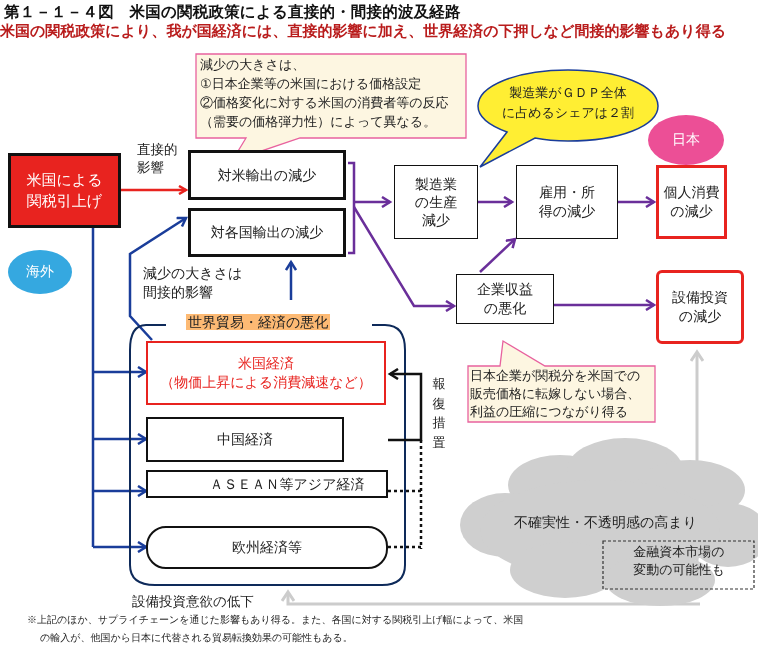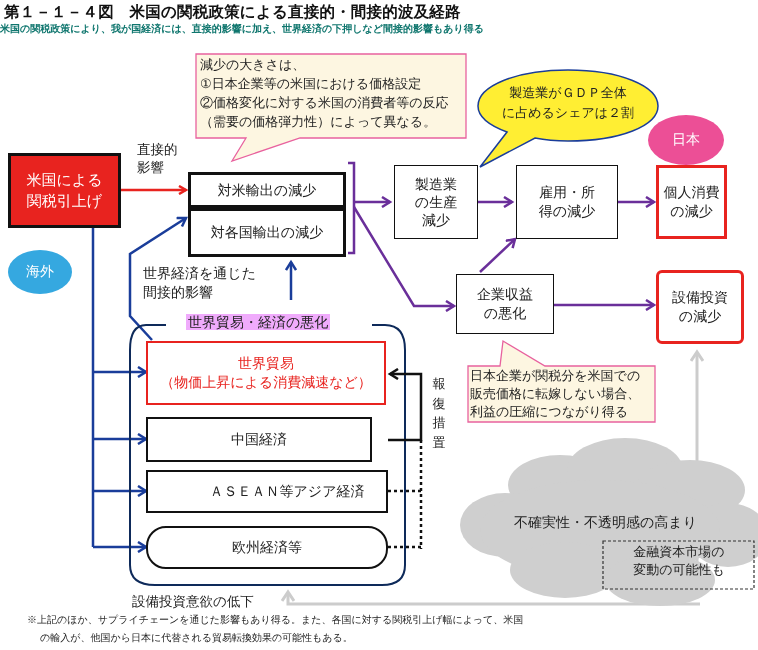--- a/index.html
+++ b/index.html
@@ -2,32 +2,32 @@
 <html><head>
 <meta charset="utf-8">
 <style>
   html, body { margin: 0; padding: 0; background: #ffffff; }
   body { width: 758px; height: 650px; position: relative; overflow: hidden;
          font-family: "DejaVu Serif", "Liberation Serif", serif; color: #222; }
   .abs { position: absolute; }
   .title { left: 4px; top: 2px; font-family: "DejaVu Sans", "Liberation Sans", sans-serif;
            font-size: 15.5px; font-weight: bold; color: #111; white-space: nowrap; letter-spacing: 0.2px; }
   .subtitle { left: 0px; top: 22px; font-family: Liberation Serif, serif;
-           font-size: 10px; font-weight: bold; color: #0f766e; white-space: nowrap; letter-spacing: 0px; }
+           font-size: 15px; font-weight: bold; color: #b91c1c; white-space: nowrap; letter-spacing: 0px; }
   svg.diagram { position: absolute; left: 0; top: 0; }
   .box { position: absolute; box-sizing: border-box; background: #fff; display: flex;
          align-items: center; justify-content: center; text-align: center; font-size: 14px; line-height: 1.35; }
   .thick { border: 3px solid #111; }
   .thin { border: 1.5px solid #111; }
   .redthick { border: 3.5px solid #e8231f; }
   .redthin { border: 2px solid #e8231f; color: #e8231f; }
   .redfill { background: #e8231f; border: 3px solid #111; color: #fff; font-family: "DejaVu Sans", "Liberation Sans", sans-serif; font-size: 15px; }
   .label { position: absolute; font-size: 13.5px; line-height: 1.35; white-space: nowrap; }
   .callout { position: absolute; font-size: 13px; line-height: 1.42; white-space: nowrap; }
-  .highlight { background: #f0abfc; padding: 0 2px; }
+  .highlight { background: #fdba74; padding: 0 2px; }
   .vert { position: absolute; font-size: 13px; line-height: 1.5; width: 14px; text-align: center; }
   .note { position: absolute; font-size: 10px; line-height: 1.4; white-space: nowrap; }
 </style>
 </head>
 <body>
 
 <div class="abs title">第１－１－４図　米国の関税政策による直接的・間接的波及経路</div>
 <div class="abs subtitle">米国の関税政策により、我が国経済には、直接的影響に加え、世界経済の下押しなど間接的影響もあり得る</div>
 
 <svg class="diagram" width="758" height="650" viewBox="0 0 758 650">
@@ -104,42 +104,42 @@
 <div class="label" style="left:666px; top:130px; width:40px; text-align:center; color:#fff; font-size:14px; font-family:'DejaVu Sans','Liberation Sans',sans-serif;">日本</div>
 
 <div class="box redfill" style="left:8px; top:153px; width:113px; height:75px; white-space:pre-line;">
   <span>米国による
 関税引上げ</span>
 </div>
 
 <div class="label" style="left:137px; top:140px; white-space:pre-line; font-size:13.5px;">直接的
 影響</div>
 
-<div class="box thick" style="left:188px; top:172px; width:158px; height:36px;">
+<div class="box thick" style="left:188px; top:150px; width:158px; height:50px;">
   <span>対米輸出の減少</span>
 </div>
 <div class="box thick" style="left:188px; top:208px; width:158px; height:49px;">
   <span>対各国輸出の減少</span>
 </div>
 
-<div class="label" style="left:143px; top:264px; white-space:pre-line; font-size:14px;">世界経済を通じた
+<div class="label" style="left:143px; top:264px; white-space:pre-line; font-size:14px;">減少の大きさは
 間接的影響</div>
 
 <div class="label" style="left:186px; top:313px; font-size:14px;">
   <span class="highlight">世界貿易・経済の悪化</span>
 </div>
 
 <div class="box redthin" style="left:146px; top:341px; width:240px; height:64px; white-space:pre-line;">
-  <span>世界貿易
+  <span>米国経済
 （物価上昇による消費減速など）</span>
 </div>
-<div class="box thin" style="left:146px; top:417px; width:226px; height:45px; border-width:2px;">
+<div class="box thin" style="left:146px; top:417px; width:198px; height:45px; border-width:2px;">
   <span>中国経済</span>
 </div>
-<div class="box thin" style="left:146px; top:470px; width:242px; height:43px; border-width:2px;padding-left:40px;">
+<div class="box thin" style="left:146px; top:470px; width:242px; height:28px; border-width:2px;padding-left:40px;">
   <span>ＡＳＥＡＮ等アジア経済</span>
 </div>
 <div class="box thin" style="left:146px; top:526px; width:242px; height:43px; border-width:2px;border-radius:20px;">
   <span>欧州経済等</span>
 </div>
 
 <div class="vert" style="left:432px; top:374px; white-space:pre-line;">報
 復
 措
 置</div>
@@ -152,21 +152,21 @@
 減少</span>
 </div>
 <div class="box thin" style="left:516px; top:165px; width:102px; height:74px; white-space:pre-line;">
   <span>雇用・所
 得の減少</span>
 </div>
 <div class="box redthick" style="left:656px; top:165px; width:71px; height:74px; white-space:pre-line;">
   <span>個人消費
 の減少</span>
 </div>
-<div class="box thin" style="left:456px; top:274px; width:98px; height:60px; white-space:pre-line;">
+<div class="box thin" style="left:456px; top:274px; width:98px; height:50px; white-space:pre-line;">
   <span>企業収益
 の悪化</span>
 </div>
 <div class="box redthick" style="left:656px; top:270px; width:88px; height:74px; white-space:pre-line;border-radius:6px;">
   <span>設備投資
 の減少</span>
 </div>
 
 <div class="callout" style="left:200px; top:56px; white-space:pre-line; font-size:13px; line-height:1.45;">減少の大きさは、
 ①日本企業等の米国における価格設定

